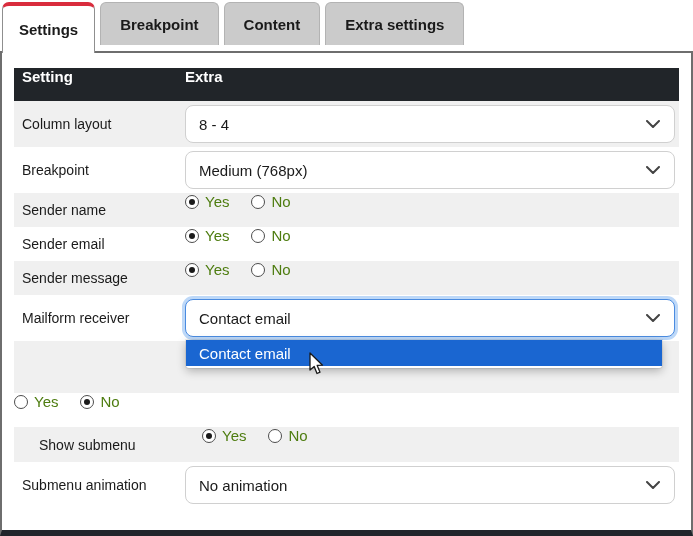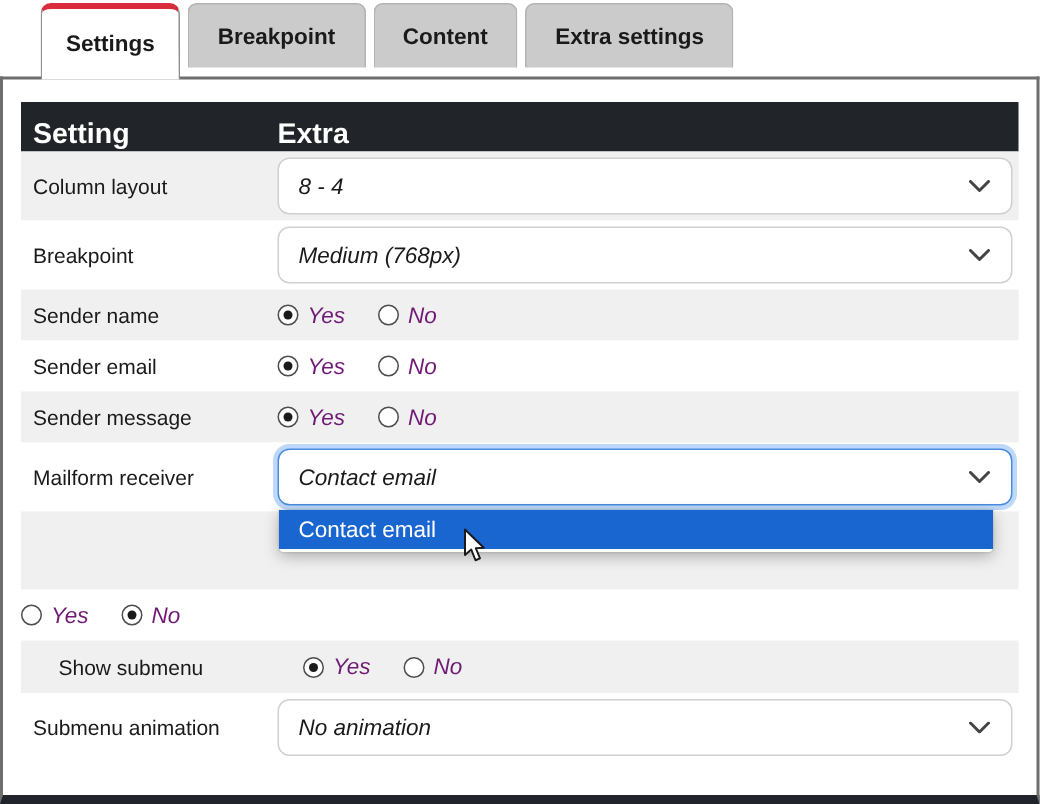--- a/index.html
+++ b/index.html
@@ -28,49 +28,48 @@
   }
   .tab.active {
     background: #ffffff;
     border: 1px solid #8f8f8f;
     border-bottom: none;
     border-top: 4px solid #d92c3d;
     border-radius: 7px 7px 0 0;
     height: 51px;
     z-index: 6;
     padding: 0 16px;
-    margin-left: 25px;
   }
 
   
   .pane {
     position: absolute; left: 0; top: 51px; width: 693px; height: 485px;
     background: #ffffff;
     border: 2px solid #6e6e6e;
     border-bottom: 6px solid #21252b;
     z-index: 1;
   }
 
   
   .settings-table { margin: 15px 12px 0 12px; width: 665px; font-size: 12.5px; }
   .thead {
-    display: flex; align-items: flex-end;
+    display: flex; align-items: flex-start;
     background: #212529; color: #ffffff;
-    height: 33px; font-size: 19px; font-weight: 700;
+    height: 33px; font-size: 15px; font-weight: 700;
   }
   .th-setting { width: 171px; padding-left: 8px; }
   .th-value { flex: 1; }
   .row { display: flex; align-items: center; background: #ffffff; }
   .row.stripe { background: #f0f0f0; }
   .row.h46 { height: 46px; }
   .row.h34 { height: 34px; }
   .row.h35 { height: 35px; padding-left: 17px; }
   .row.h52 { height: 52px; }
   .cell-label { width: 171px; padding-left: 8px; font-size: 14px; color: #1a1a1a; }
-  .cell-value { flex: 1; display: flex; align-items: center; position: relative; height: 100%; font-style: italic; }
+  .cell-value { flex: 1; display: flex; align-items: flex-start; position: relative; height: 100%; }
 
   
   .select {
     position: relative;
     flex: 1;
     height: 38px;
     margin: 4px 4px 4px 0;
     background: #ffffff;
     border: 1px solid #d0d0d0;
     border-radius: 8px;
@@ -97,21 +96,21 @@
     position: relative;
     margin-right: 6px;
   }
   .radio.checked::after {
     content: "";
     position: absolute; left: 3px; top: 3px;
     width: 6px; height: 6px;
     border-radius: 50%;
     background: #1a1a1a;
   }
-  .radio-text { font-size: 15px; color: #701a75; }
+  .radio-text { font-size: 15px; color: #4d7c0f; }
 
   
   .dropdown-panel {
     position: absolute;
     left: 186px; top: 340px;
     width: 476px;
     background: #ffffff;
     border-radius: 0 0 3px 3px;
     box-shadow: 0 3px 10px rgba(0,0,0,0.28), 0 0 0 1px rgba(0,0,0,0.06);
     z-index: 10;

